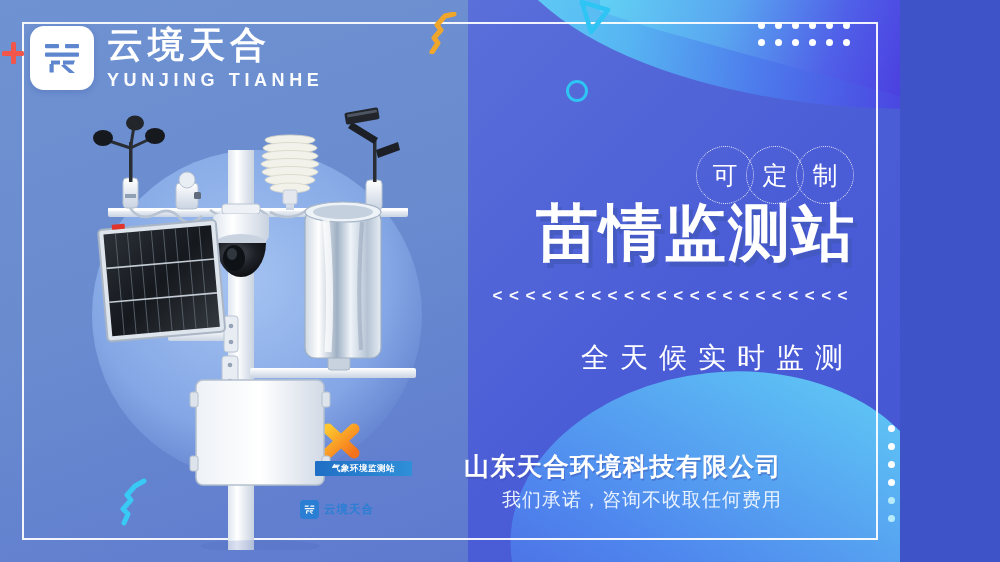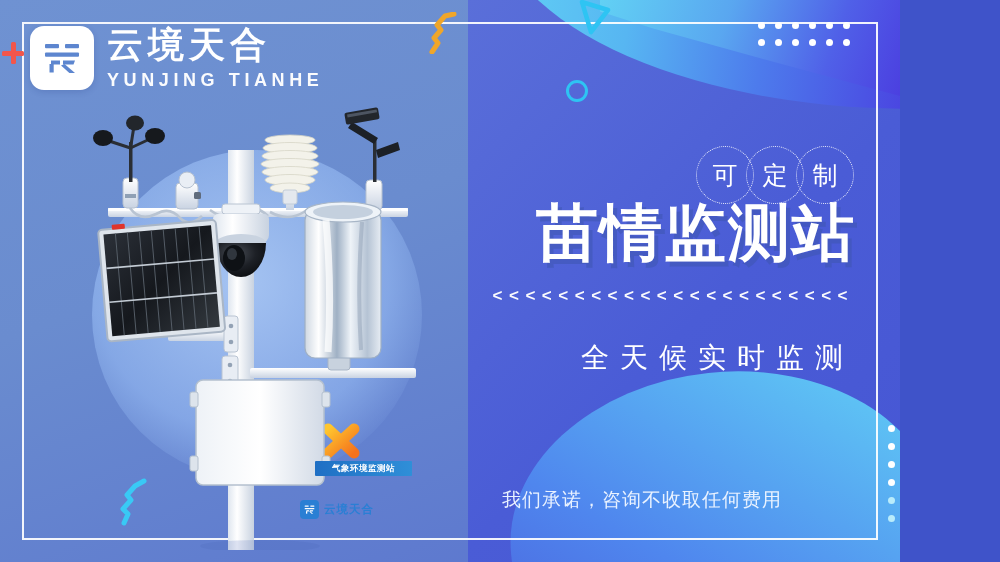--- a/index.html
+++ b/index.html
@@ -455,16 +455,17 @@
     <div class="kdz-item">定</div>
     <div class="kdz-item">制</div>
   </div>
 
   <div class="headline">苗情监测站</div>
 
   <div class="chevrons">&lt;&lt;&lt;&lt;&lt;&lt;&lt;&lt;&lt;&lt;&lt;&lt;&lt;&lt;&lt;&lt;&lt;&lt;&lt;&lt;&lt;&lt;</div>
 
   <div class="subline">全天候实时监测</div>
 
+  <div class="company">山东天合环境科技有限公司</div>
 
   <div class="promise">我们承诺，咨询不收取任何费用</div>
 
 </div>
 
 </body></html>

